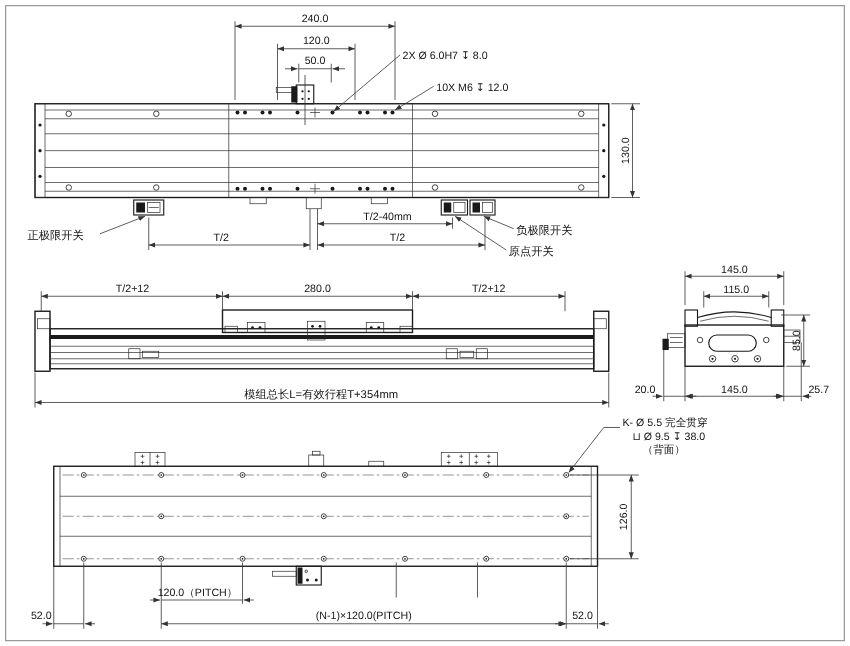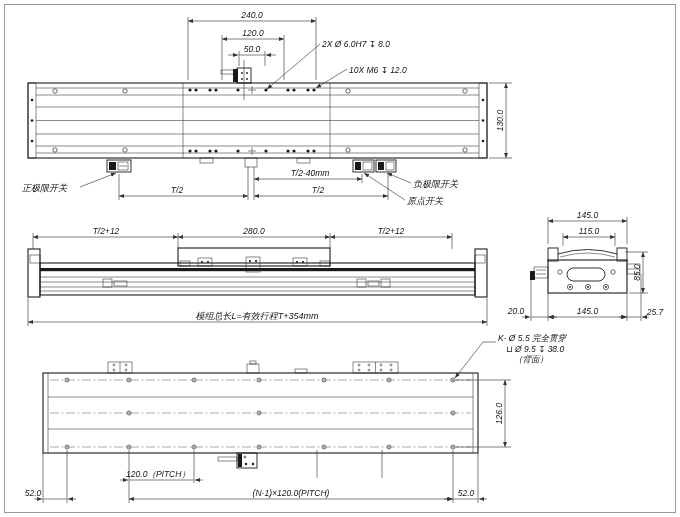--- a/index.html
+++ b/index.html
@@ -1,16 +1,16 @@
 <!DOCTYPE html>
 <html><head>
 <meta charset="utf-8">
 <style>
   html,body{margin:0;padding:0;background:#ffffff;}
-  .stage{position:relative;width:680px;height:517px;background:#ffffff;overflow:hidden;font-style:italic;}
+  .stage{position:relative;width:680px;height:517px;background:#ffffff;overflow:hidden;}
   svg text{font-family:"Liberation Sans","DejaVu Sans",sans-serif;fill:#141414;}
   .t{font-size:8.5px;}
   .tc{font-size:9px;}
   .ol{stroke:#1a1a1a;fill:none;stroke-width:1.1;}
   .ol2{stroke:#1a1a1a;fill:none;stroke-width:0.9;}
   .il{stroke:#2a2a2a;fill:none;stroke-width:0.55;}
   .dl{stroke:#3a3a3a;fill:none;stroke-width:0.65;}
   .cl{stroke:#555;fill:none;stroke-width:0.5;stroke-dasharray:9 2.5 2 2.5;}
   .fl{fill:#1a1a1a;stroke:none;}
   .hole{stroke:#2a2a2a;fill:#fff;stroke-width:0.7;}

